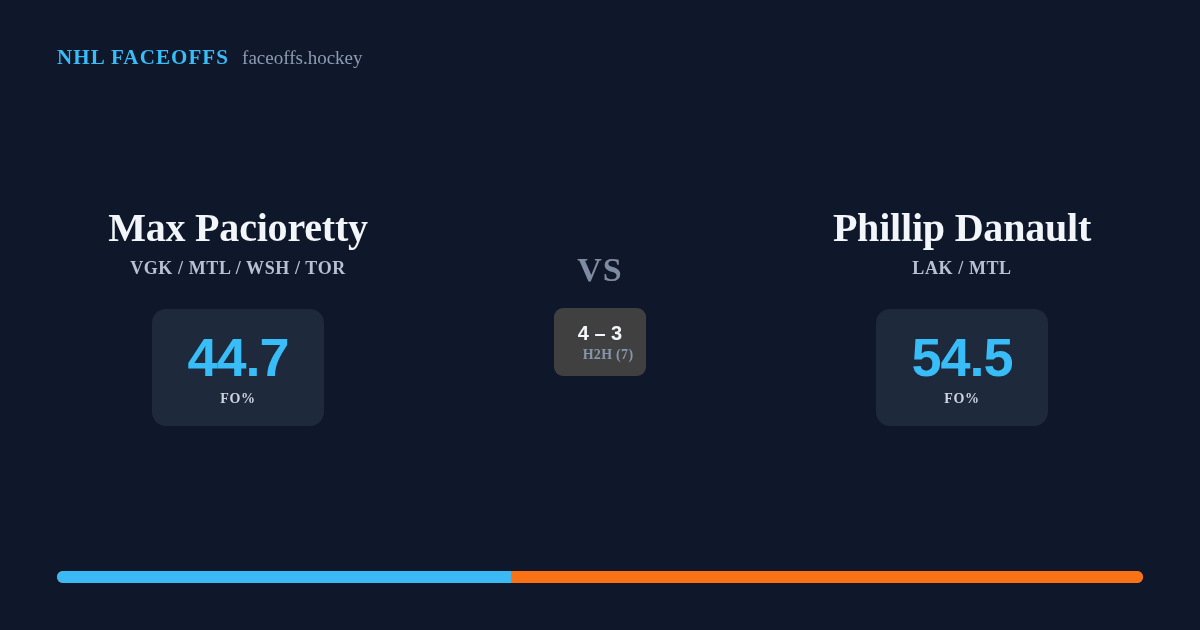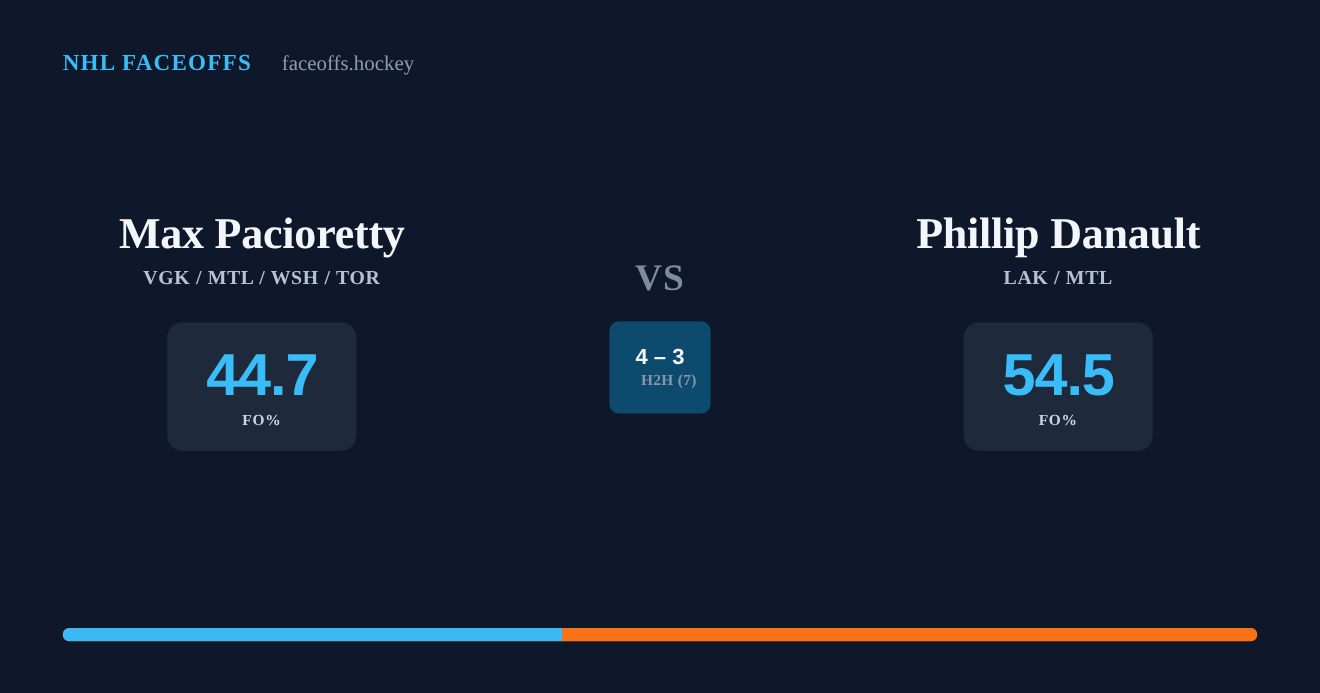--- a/index.html
+++ b/index.html
@@ -24,42 +24,42 @@
     background: #0f172a;
   }
 
   
   .brand-bar {
     position: absolute;
     left: 57px;
     top: 45px;
     display: flex;
     align-items: baseline;
-    gap: 27px;
+    gap: 13px;
   }
   .brand-mark {
     font-family: "Liberation Serif", serif;
     font-weight: bold;
     font-size: 21px;
     letter-spacing: 1.1px;
     color: #38bdf8;
     white-space: nowrap;
   }
   .brand-domain {
     font-family: "Liberation Serif", serif;
     font-size: 19px;
     color: #8e9cb2;
     white-space: nowrap;
   }
 
   
   .matchup {
     position: absolute;
     left: 0;
-    top: 188px;
+    top: 204px;
     width: 1200px;
     display: flex;
     align-items: flex-start;
     justify-content: center;
   }
 
   .player {
     width: 476px;
     display: flex;
     flex-direction: column;
@@ -130,22 +130,22 @@
     font-weight: bold;
     font-size: 34px;
     line-height: 36px;
     letter-spacing: 1px;
     color: #7e8ba1;
   }
 
   .h2h-card {
     margin-top: 20px;
     width: 92px;
-    height: 84px;
-    background: #0c4a6e;
+    height: 68px;
+    background: #404040;
     border-radius: 9px;
     display: flex;
     flex-direction: column;
     align-items: center;
     justify-content: center;
   }
 
   .h2h-score {
     font-family: "Liberation Sans", sans-serif;
     font-weight: bold;

